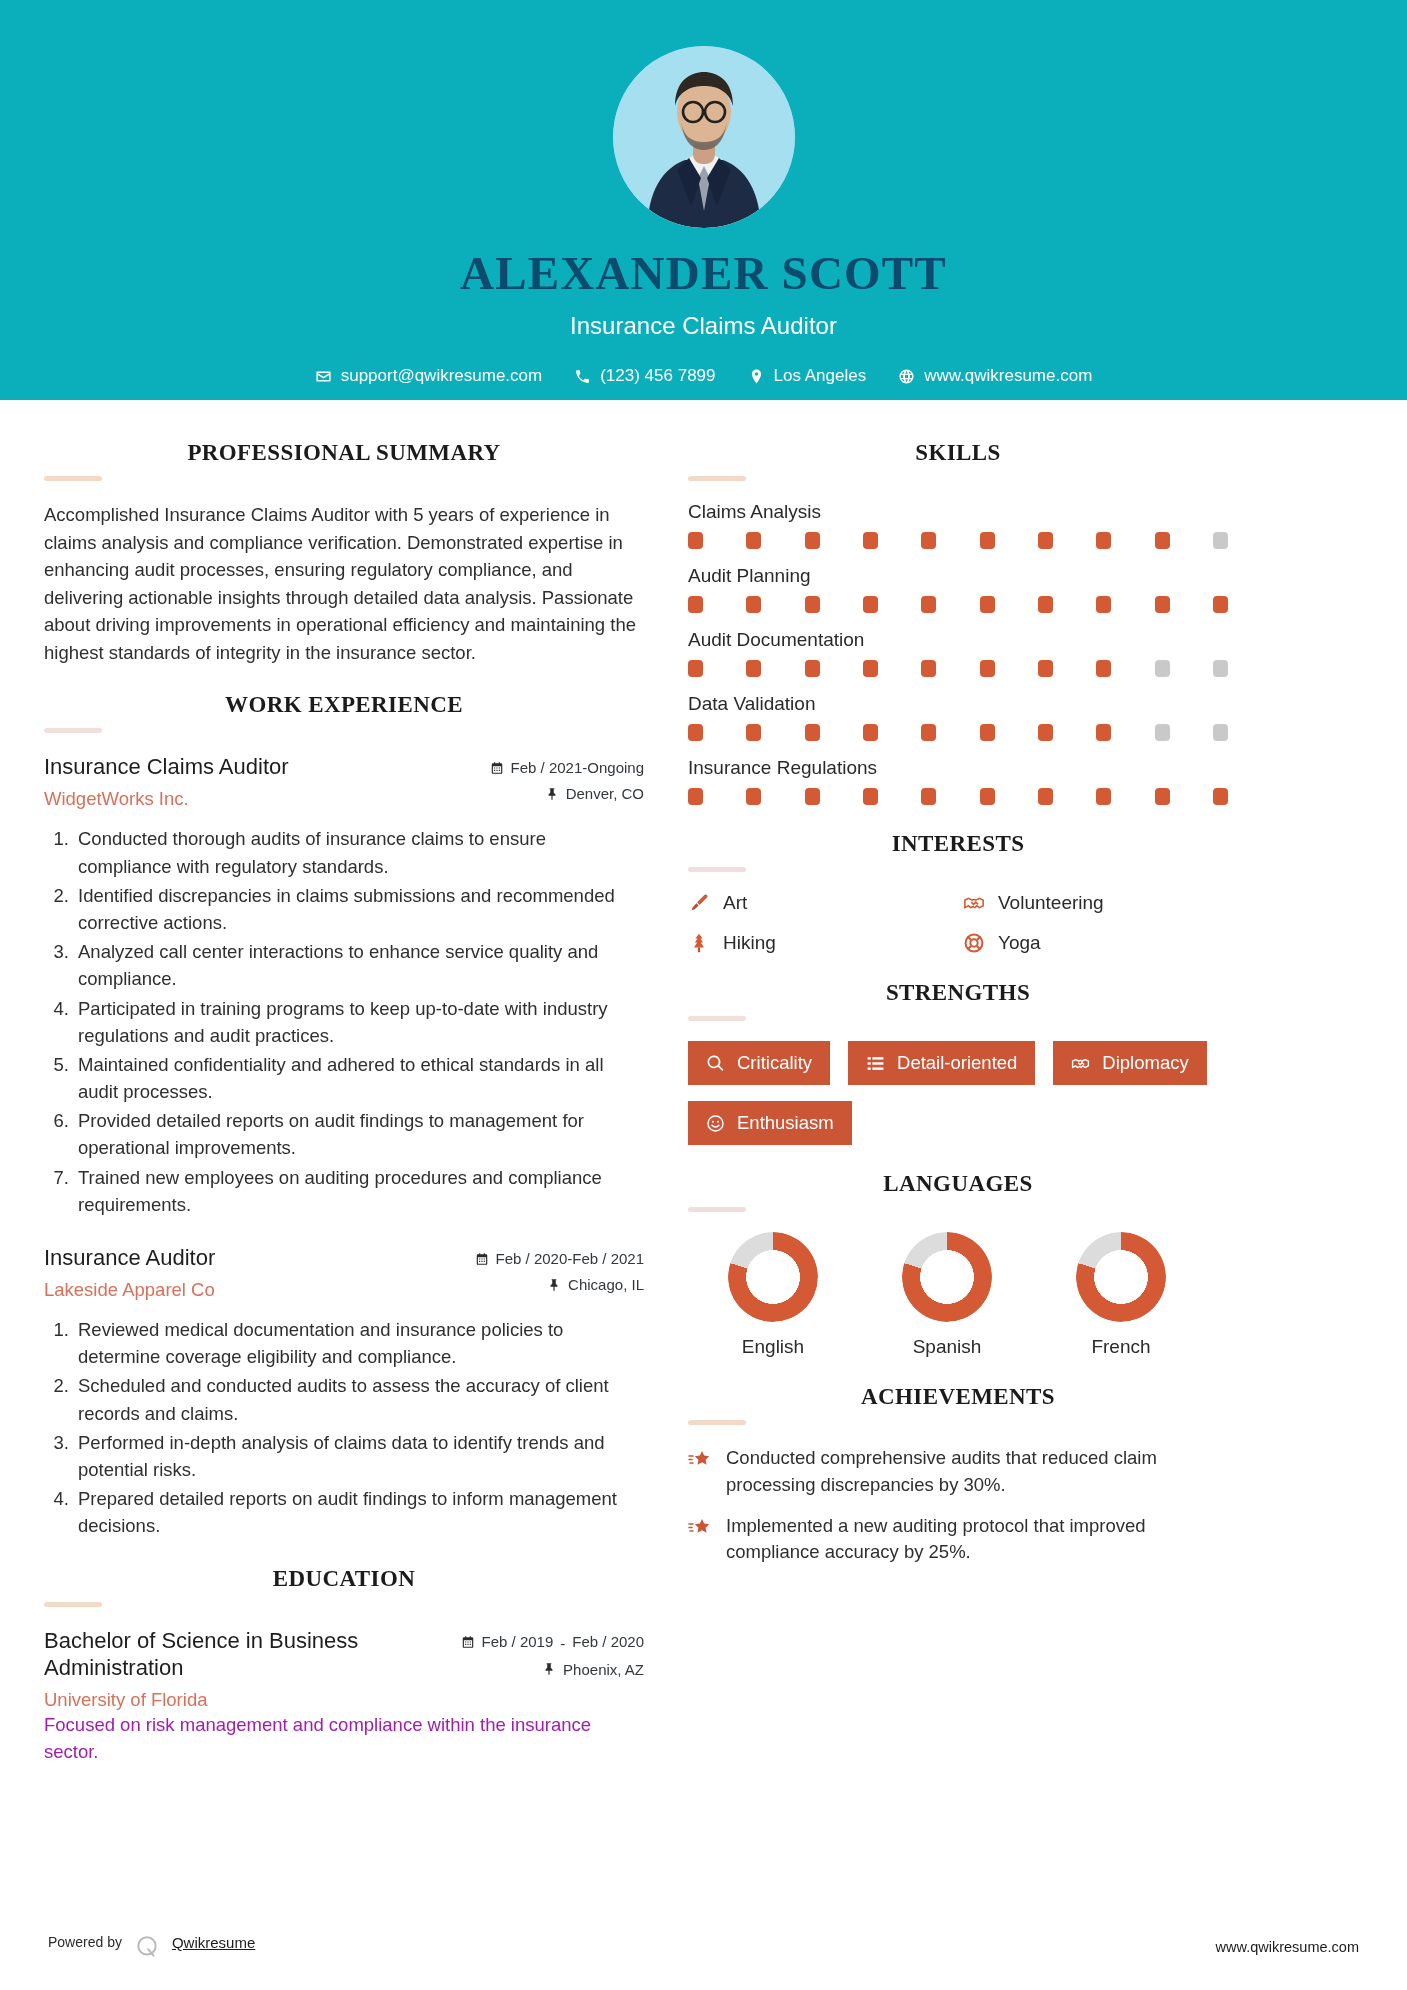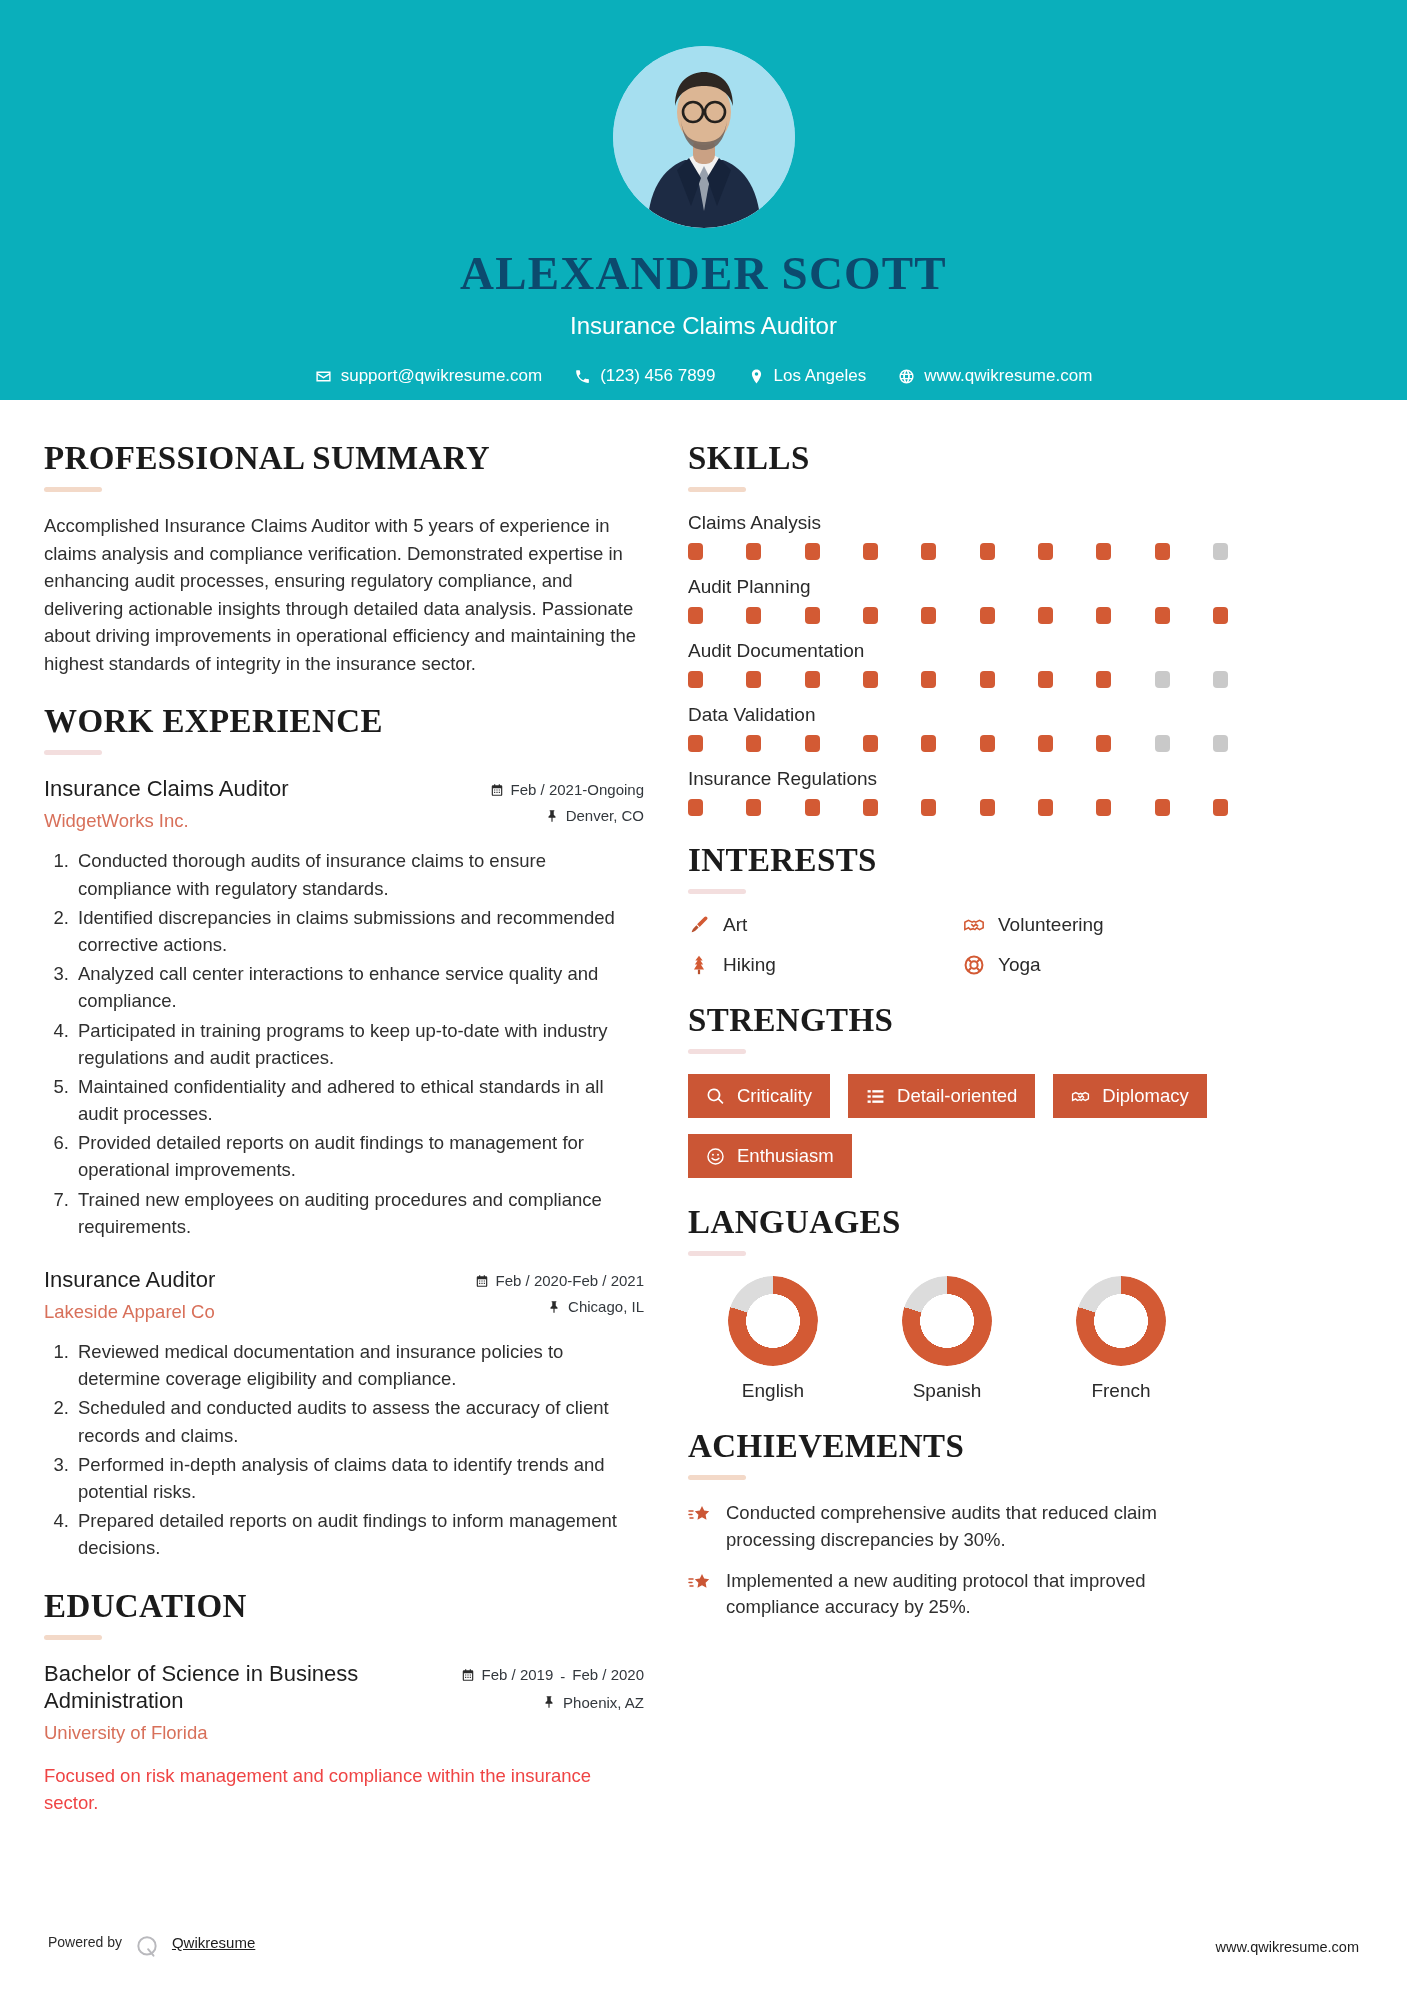--- a/index.html
+++ b/index.html
@@ -80,24 +80,25 @@
     padding: 40px 44px 0 44px;
     gap: 44px;
   }
   .col-left  { width: 600px; flex: none; }
   .col-right { width: 540px; flex: none; }
 
   
   .sec-title {
     font-family: "Liberation Serif", serif;
     font-weight: bold;
-    font-size: 33px;
+    font-size: 23px;
     letter-spacing: 0.4px;
     color: #1b1b1b;
     text-transform: uppercase;
+    text-align: center;
   }
   .sec-rule {
     width: 58px;
     height: 5px;
     border-radius: 3px;
     background: #f3d9c8;
     margin-top: 10px;
     margin-bottom: 20px;
   }
   .sec-rule.pink { background: #f3dede; }
@@ -161,22 +162,22 @@
     font-size: 18.5px;
     line-height: 1.47;
     color: #2f2f2f;
   }
   ol.bullets li { margin-bottom: 2px; padding-left: 4px; }
 
   
   .edu-desc {
     font-size: 18.5px;
     line-height: 1.49;
-    color: #ef4444;
-    margin-top: 18px;
+    color: #a21caf;
+    margin-top: 0;
   }
 
   
   .skill { margin-bottom: 16px; }
   .skill-name {
     font-size: 19px;
     color: #2a2a2a;
     margin-bottom: 9px;
   }
   .dots {

